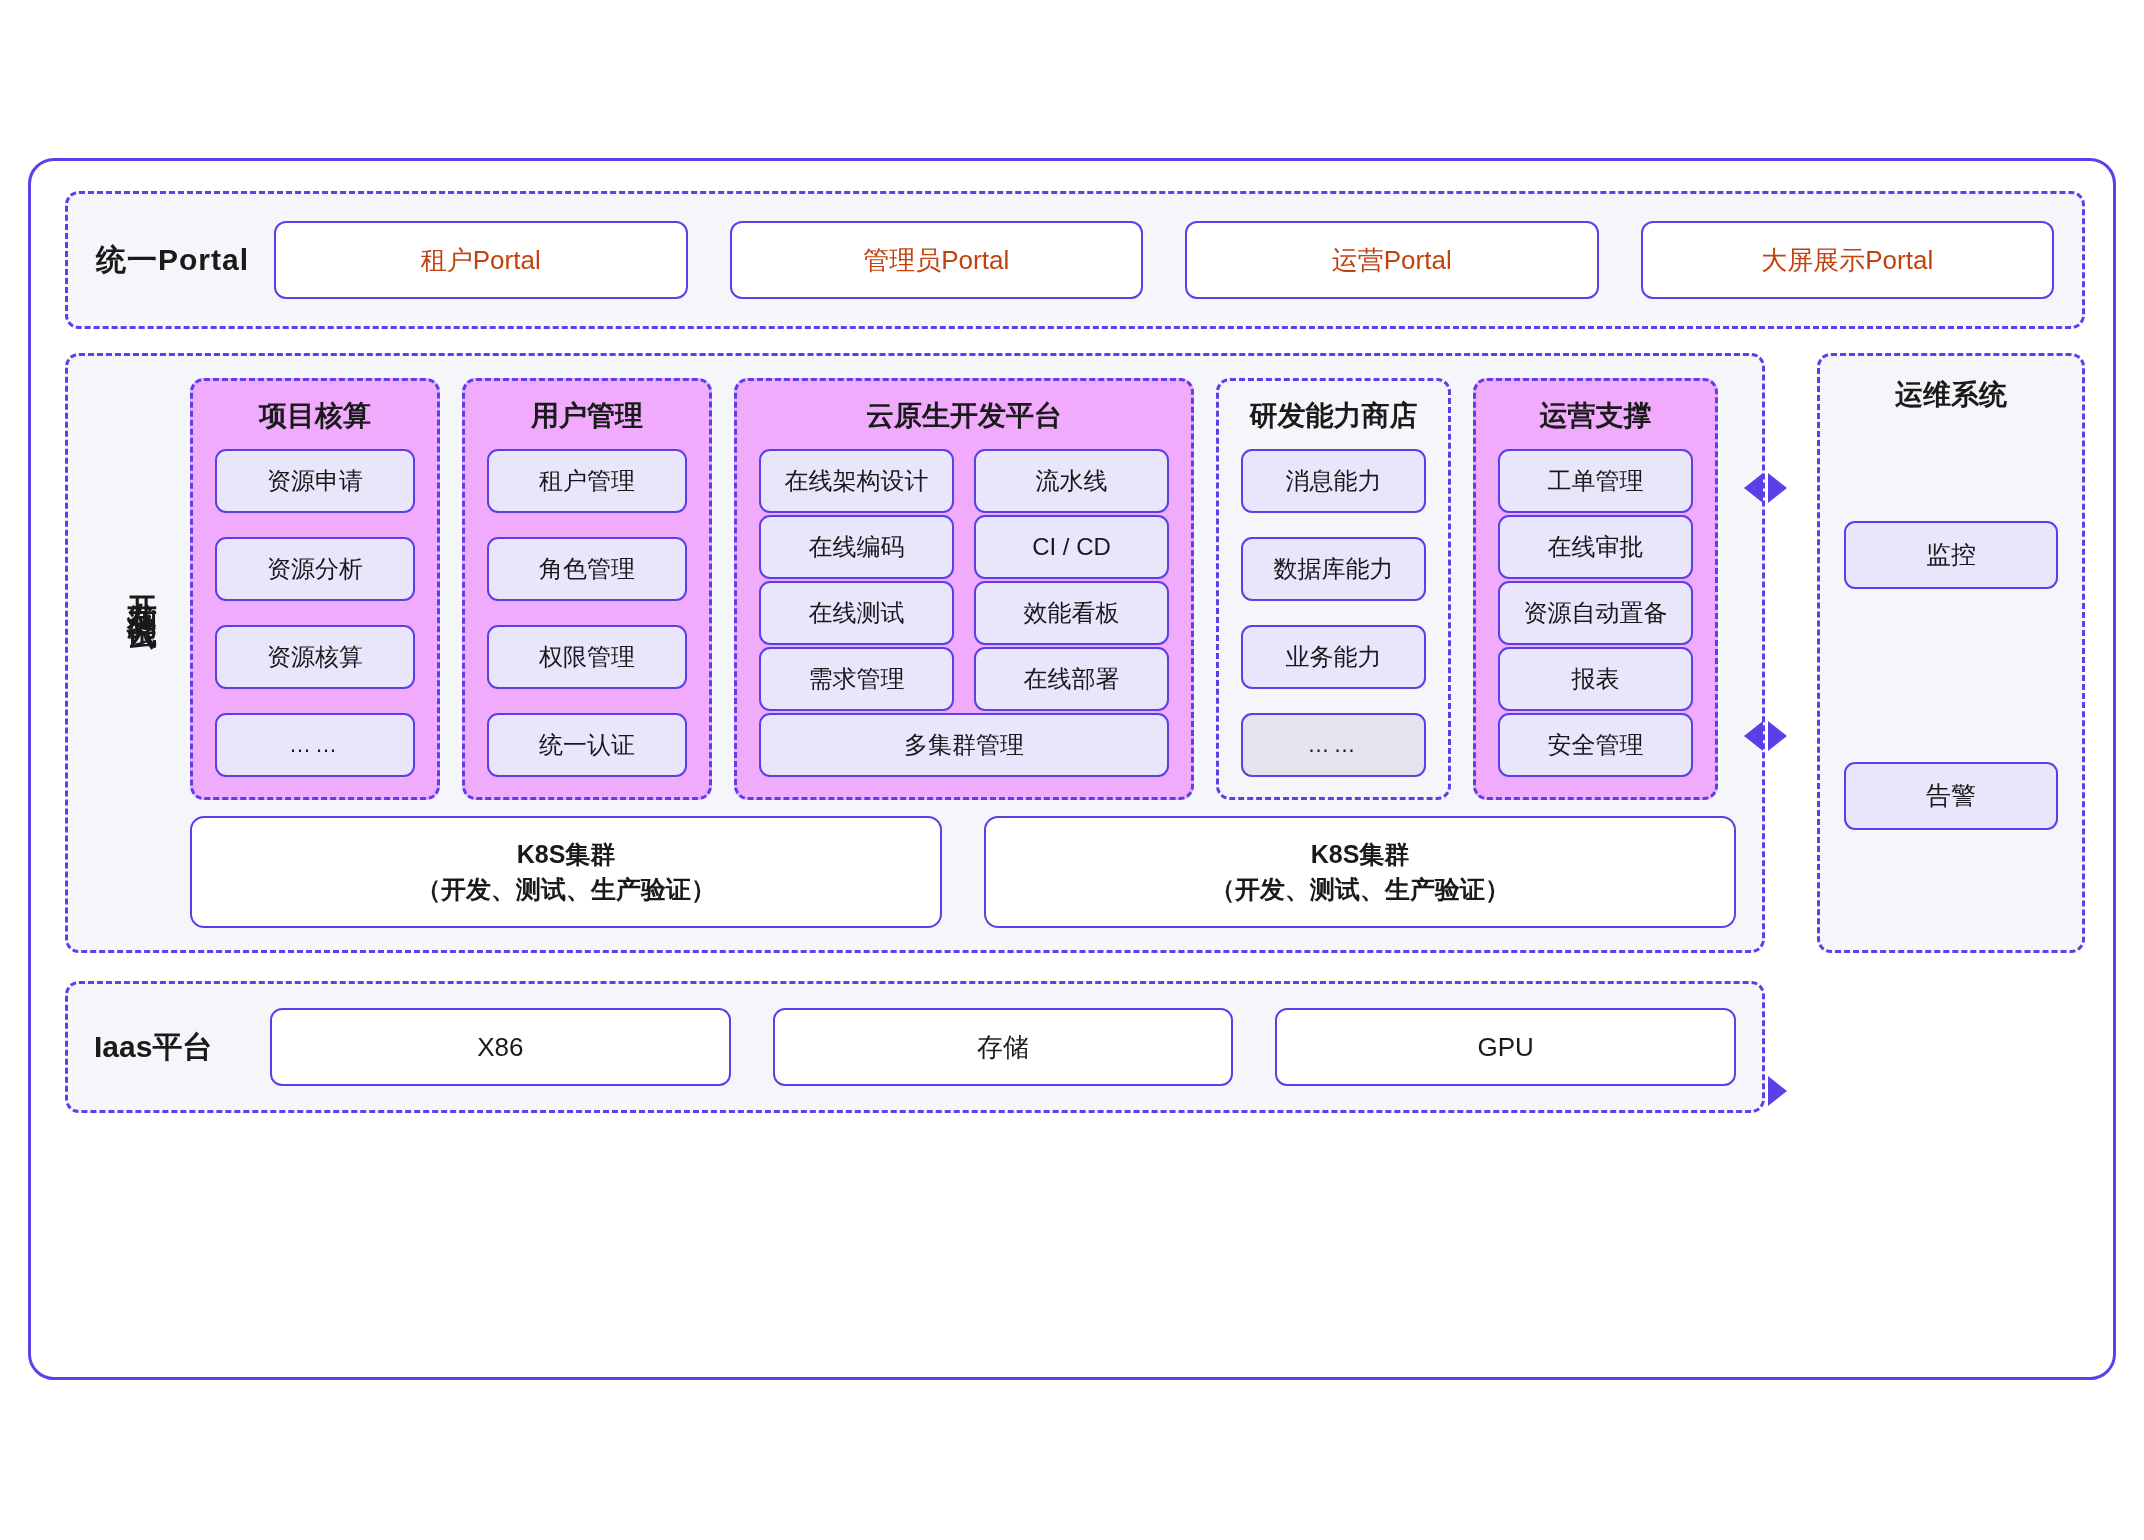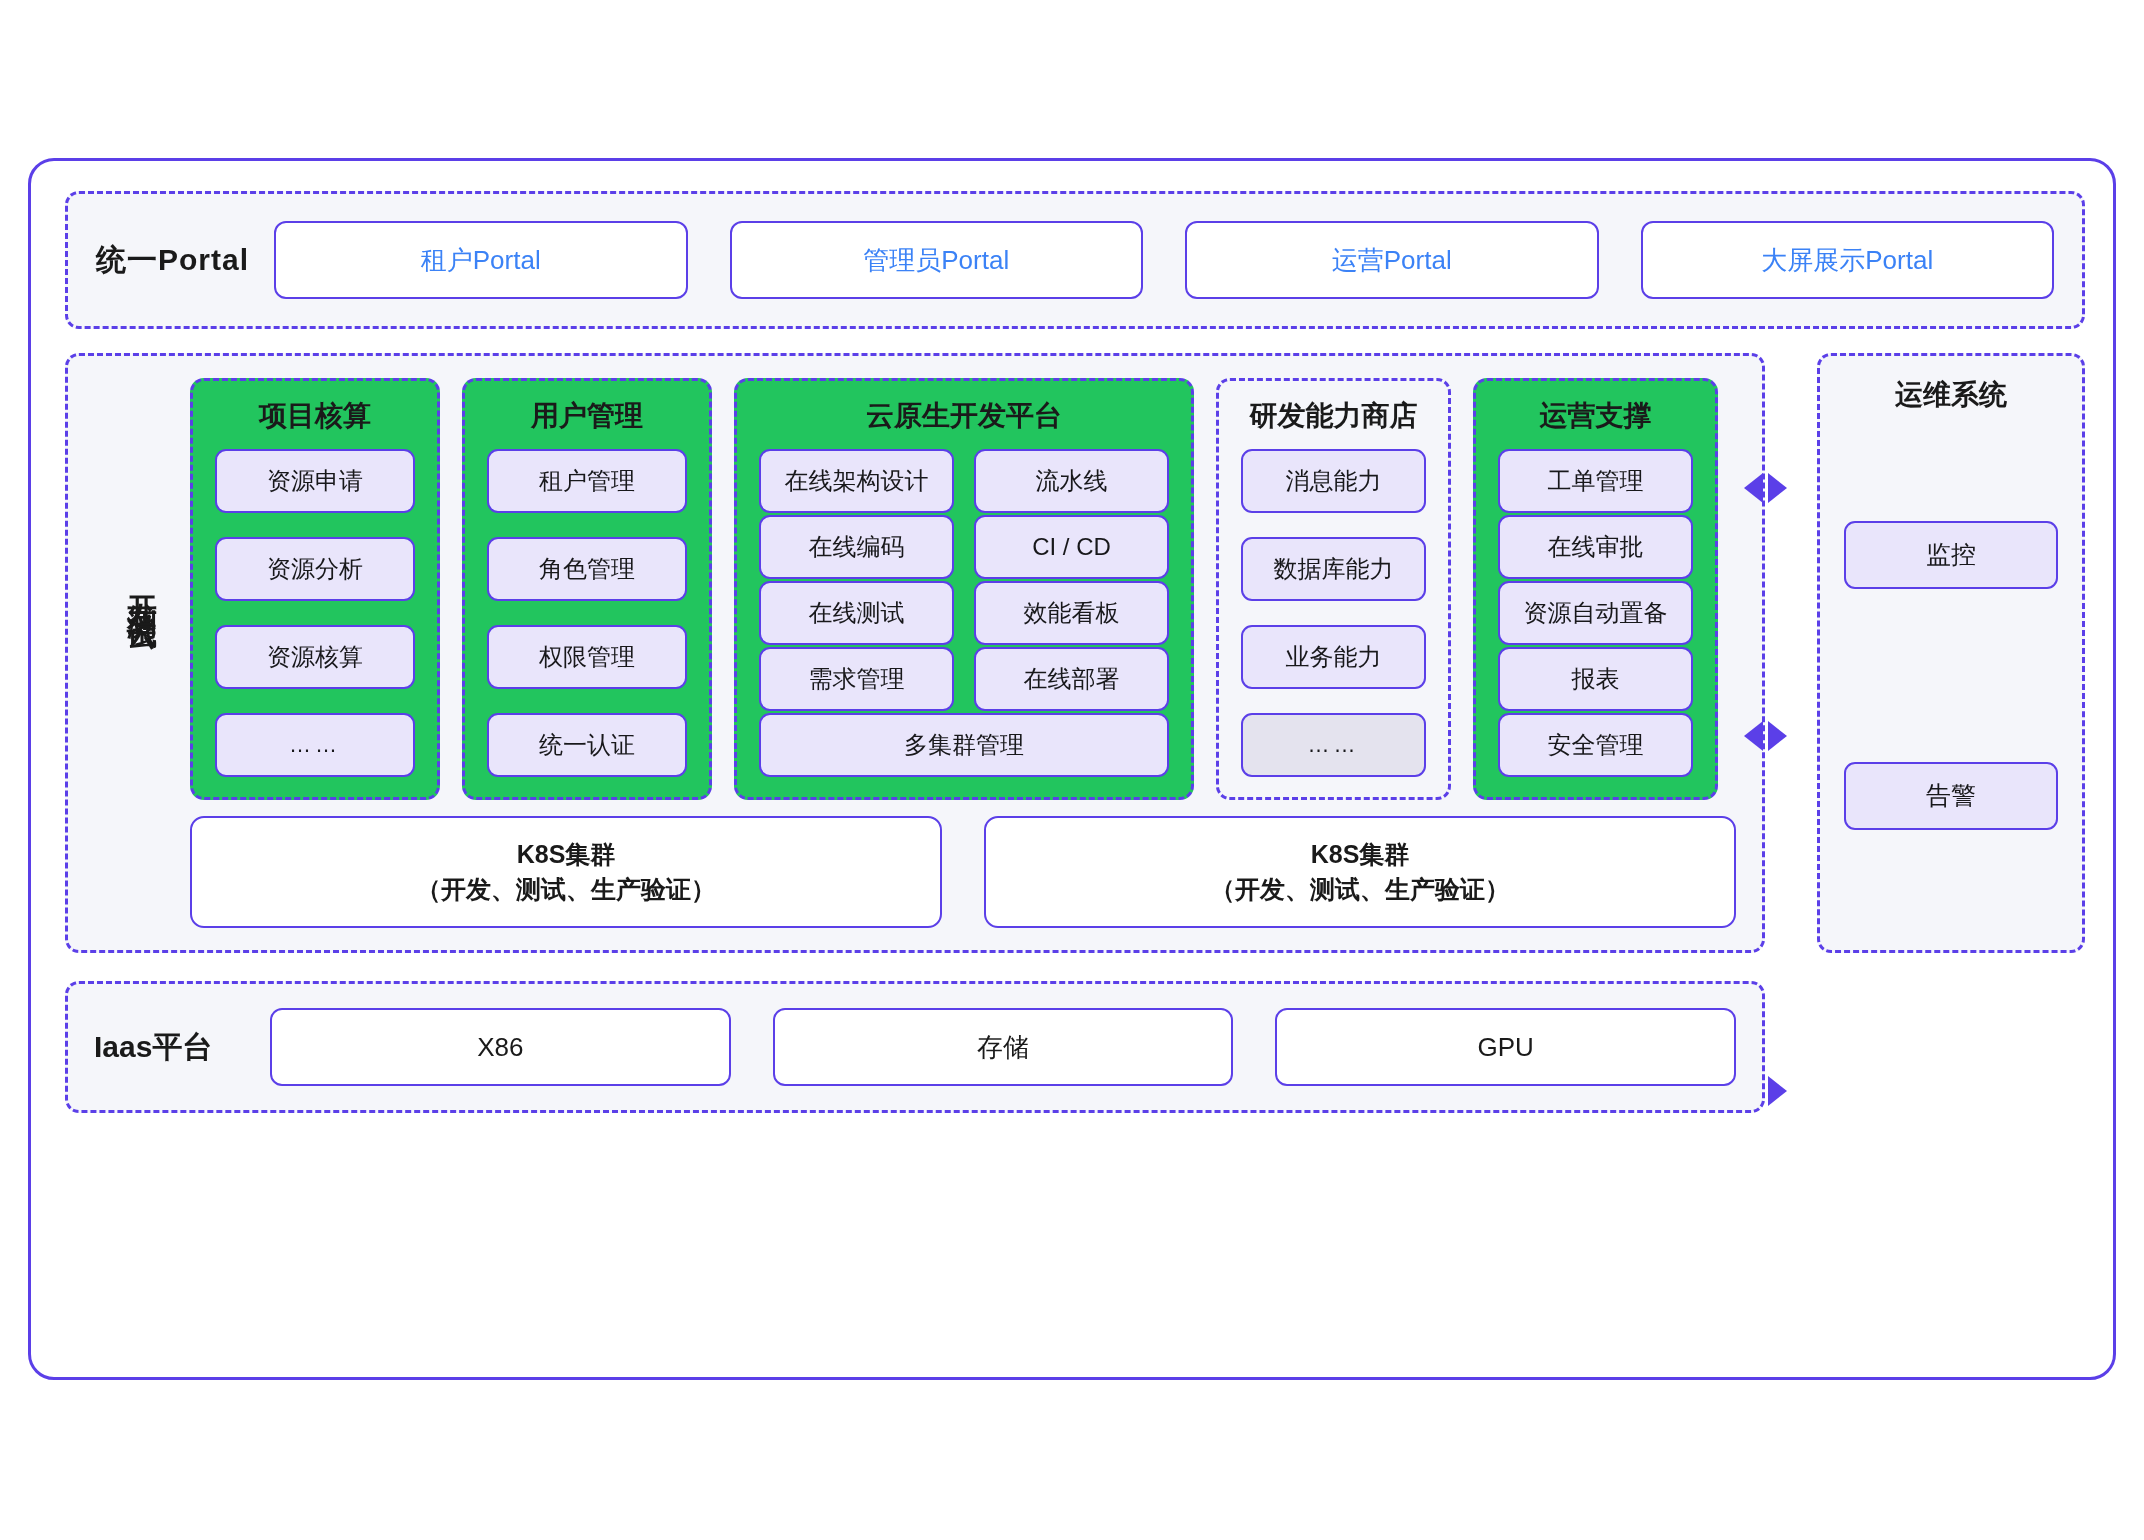--- a/index.html
+++ b/index.html
@@ -64,21 +64,21 @@
   .portal-box {
     flex: 1;
     height: 74px;
     border: 2.5px solid #5B3FE8;
     border-radius: 12px;
     background: #ffffff;
     display: flex;
     align-items: center;
     justify-content: center;
     font-size: 26px;
-    color: #3b82f6;
+    color: #c2410c;
   }
 
   
   #main-area {
     position: absolute;
     left: 34px;
     top: 192px;
     width: 2020px;
     height: 600px;
   }
@@ -113,21 +113,21 @@
   #groups-row {
     flex: 1;
     display: flex;
     gap: 22px;
     align-items: stretch;
   }
 
   .group-panel {
     border: 3px dashed #5B3FE8;
     border-radius: 14px;
-    background: #22c55e;
+    background: #f0abfc;
     box-sizing: border-box;
     padding: 16px 22px 20px 22px;
     display: flex;
     flex-direction: column;
   }
   .group-panel.gray { background: #F5F6FA; }
 
   .group-title {
     text-align: center;
     font-size: 28px;

